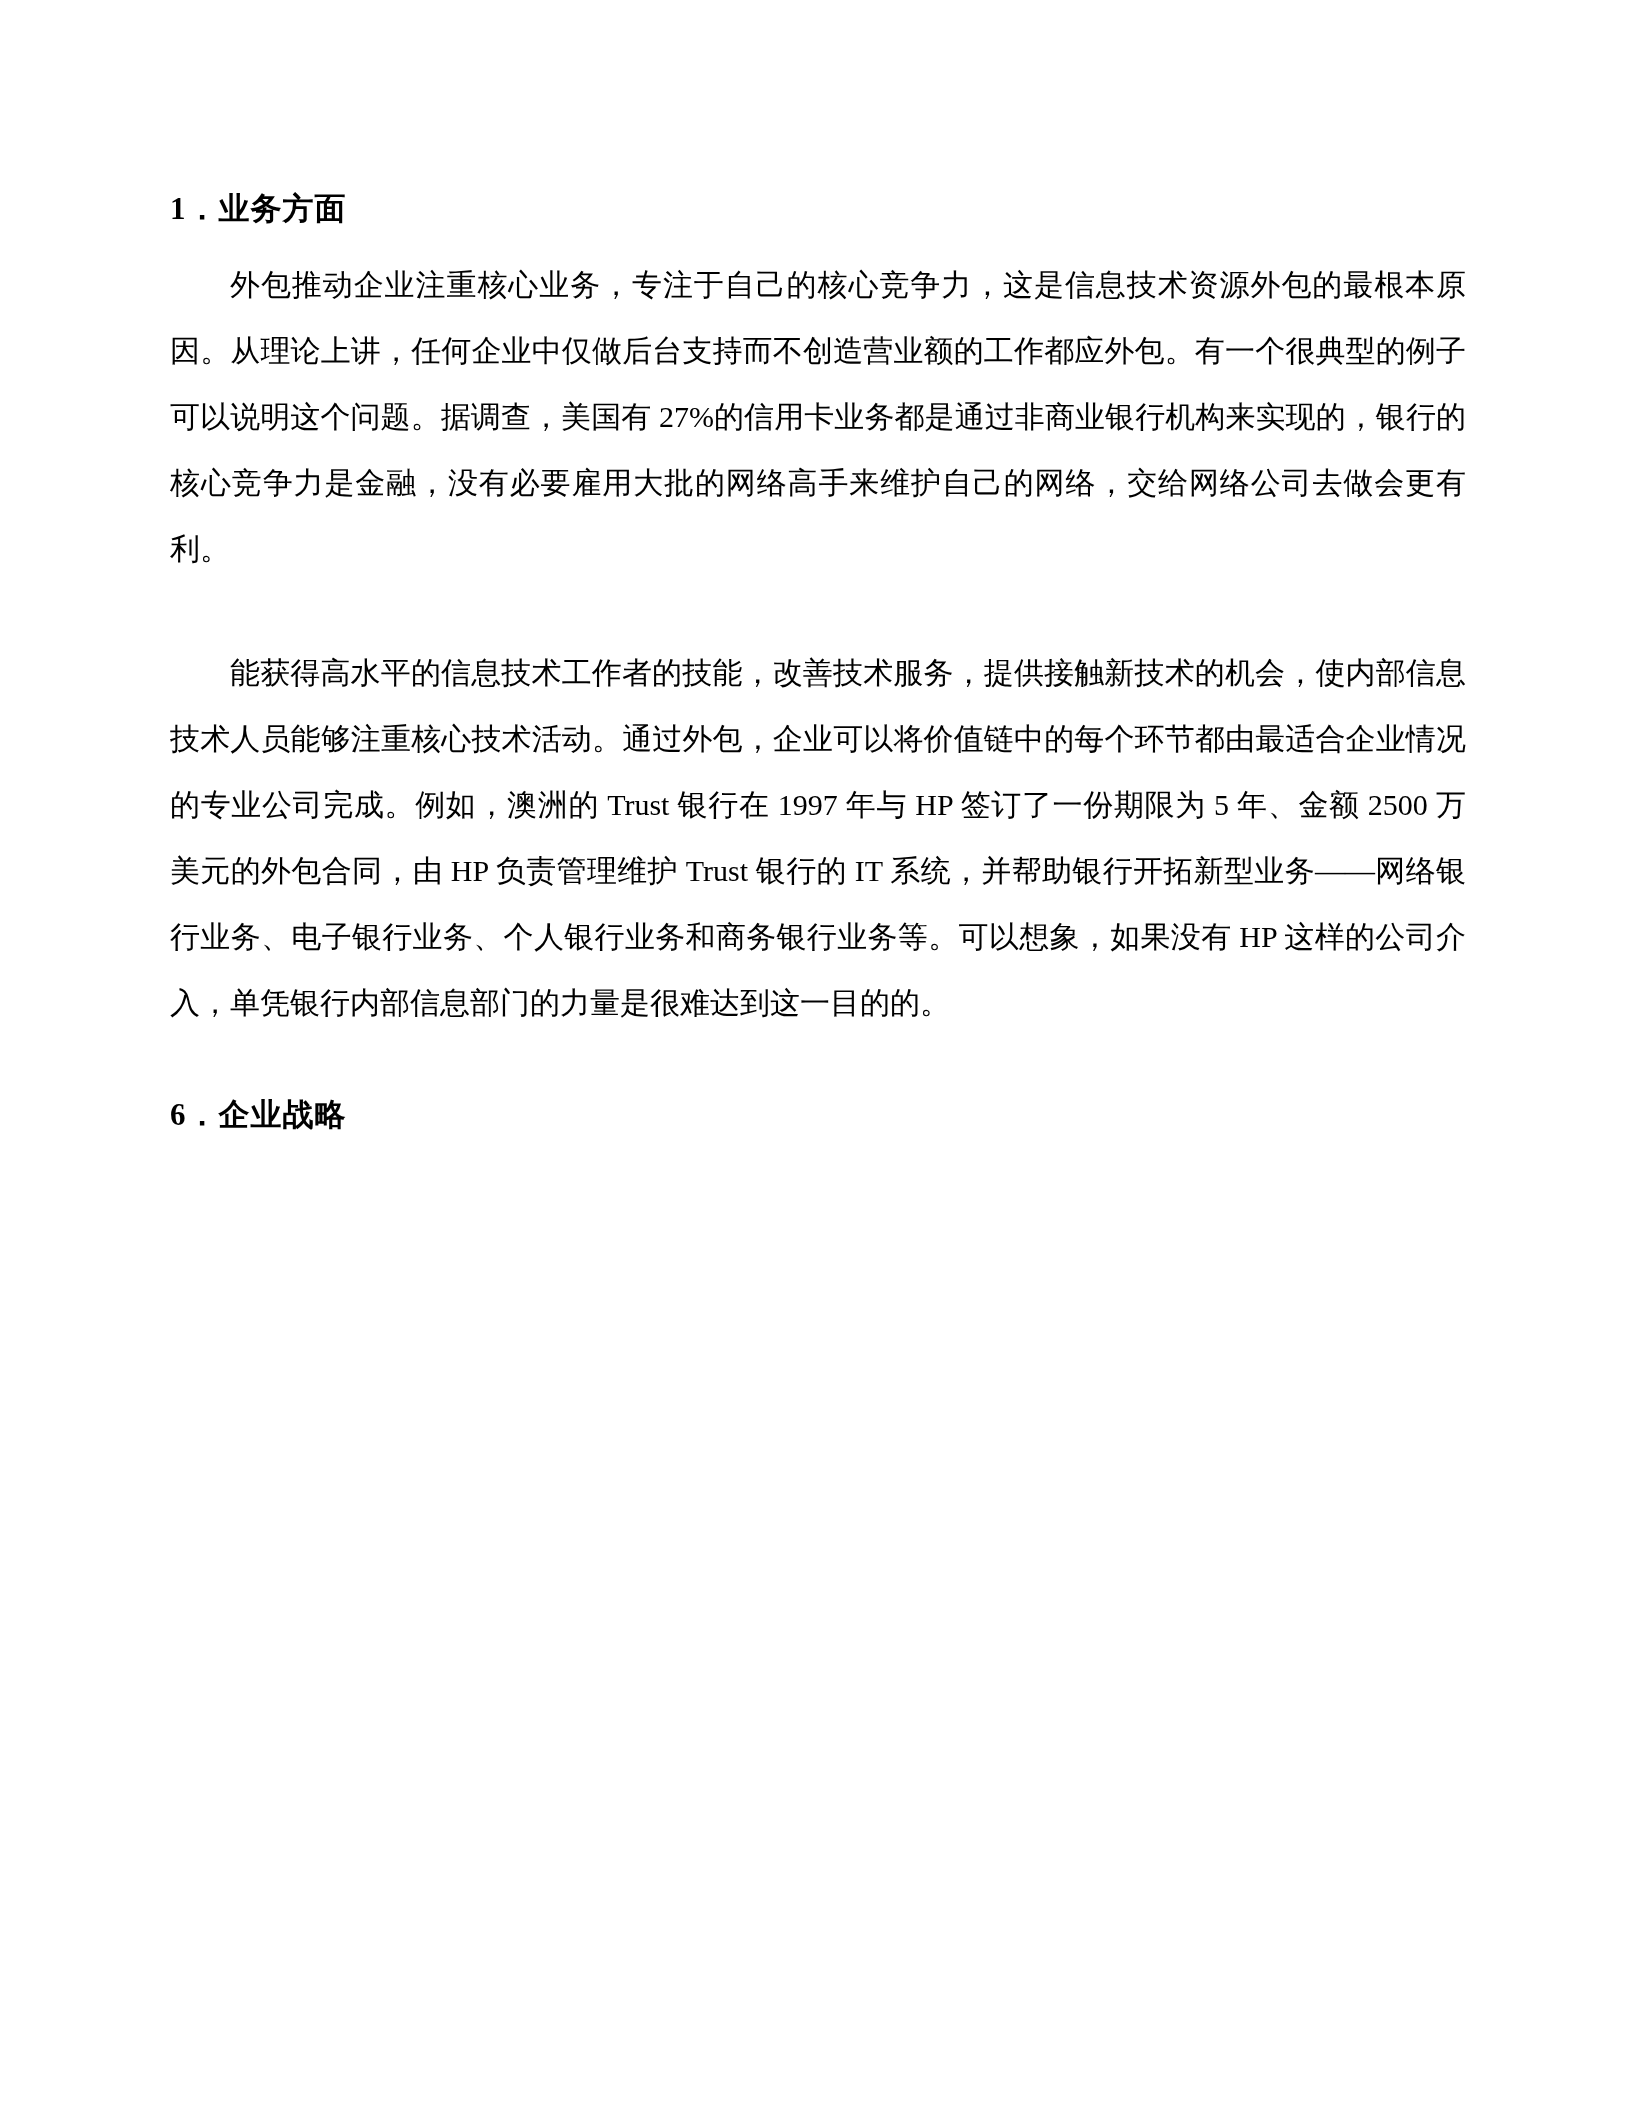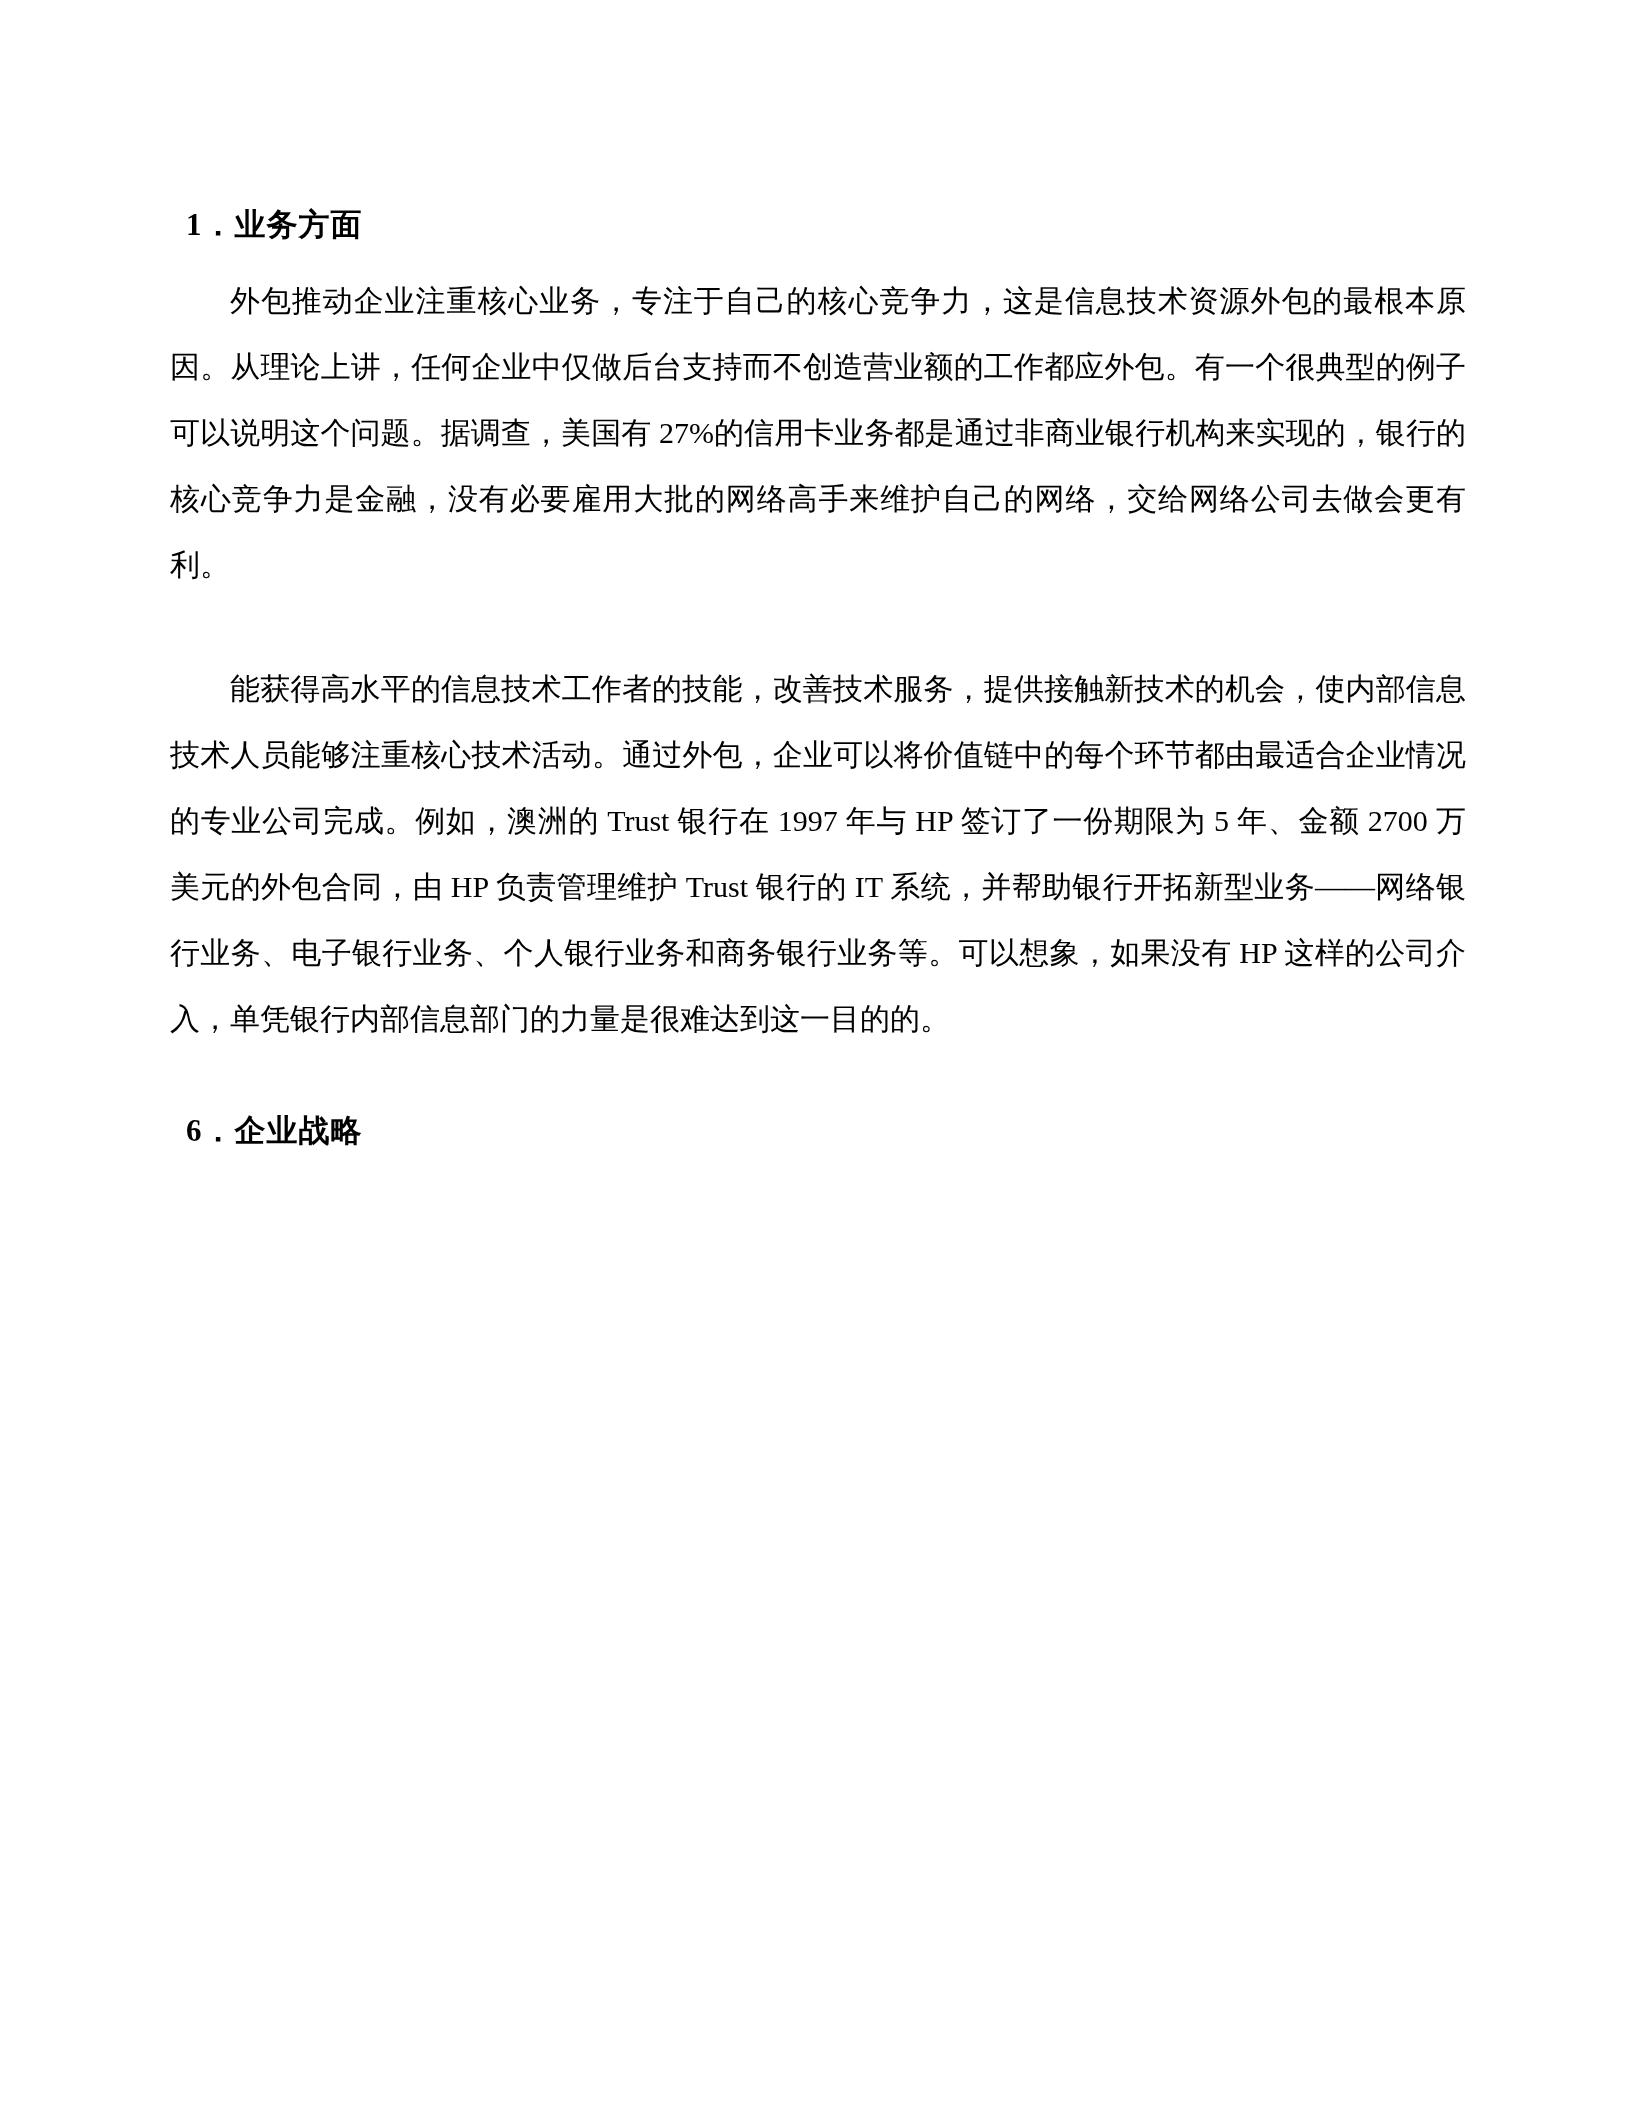--- a/index.html
+++ b/index.html
@@ -21,39 +21,39 @@
   .section {
     margin-top: 58px;
   }
   .section:first-child {
     margin-top: 0;
   }
   .section-heading {
     font-size: 31px;
     font-weight: bold;
     line-height: 42px;
-    margin: 16px;
+    margin: 0;
     letter-spacing: 1px;
   }
   .section-paragraph {
     font-size: 30px;
     line-height: 66px;
     margin: 22px 0 0 0;
     text-align: justify;
     text-indent: 2em;
     word-break: break-all;
   }
 </style>
 </head>
 <body>
 
 <div class="page" id="page-root">
     <div class="section">
       <div class="section-heading">1．业务方面</div>
       <p class="section-paragraph">外包推动企业注重核心业务，专注于自己的核心竞争力，这是信息技术资源外包的最根本原因。从理论上讲，任何企业中仅做后台支持而不创造营业额的工作都应外包。有一个很典型的例子可以说明这个问题。据调查，美国有 27%的信用卡业务都是通过非商业银行机构来实现的，银行的核心竞争力是金融，没有必要雇用大批的网络高手来维护自己的网络，交给网络公司去做会更有利。</p>
     </div>
     <div class="section">
-      <p class="section-paragraph">能获得高水平的信息技术工作者的技能，改善技术服务，提供接触新技术的机会，使内部信息技术人员能够注重核心技术活动。通过外包，企业可以将价值链中的每个环节都由最适合企业情况的专业公司完成。例如，澳洲的 Trust 银行在 1997 年与 HP 签订了一份期限为 5 年、金额 2700 万美元的外包合同，由 HP 负责管理维护 Trust 银行的 IT 系统，并帮助银行开拓新型业务——网络银行业务、电子银行业务、个人银行业务和商务银行业务等。可以想象，如果没有 HP 这样的公司介入，单凭银行内部信息部门的力量是很难达到这一目的的。</p>
+      <p class="section-paragraph">能获得高水平的信息技术工作者的技能，改善技术服务，提供接触新技术的机会，使内部信息技术人员能够注重核心技术活动。通过外包，企业可以将价值链中的每个环节都由最适合企业情况的专业公司完成。例如，澳洲的 Trust 银行在 1997 年与 HP 签订了一份期限为 5 年、金额 2500 万美元的外包合同，由 HP 负责管理维护 Trust 银行的 IT 系统，并帮助银行开拓新型业务——网络银行业务、电子银行业务、个人银行业务和商务银行业务等。可以想象，如果没有 HP 这样的公司介入，单凭银行内部信息部门的力量是很难达到这一目的的。</p>
     </div>
     <div class="section">
       <div class="section-heading">6．企业战略</div>
     </div>
   </div>
 
 </body></html>

